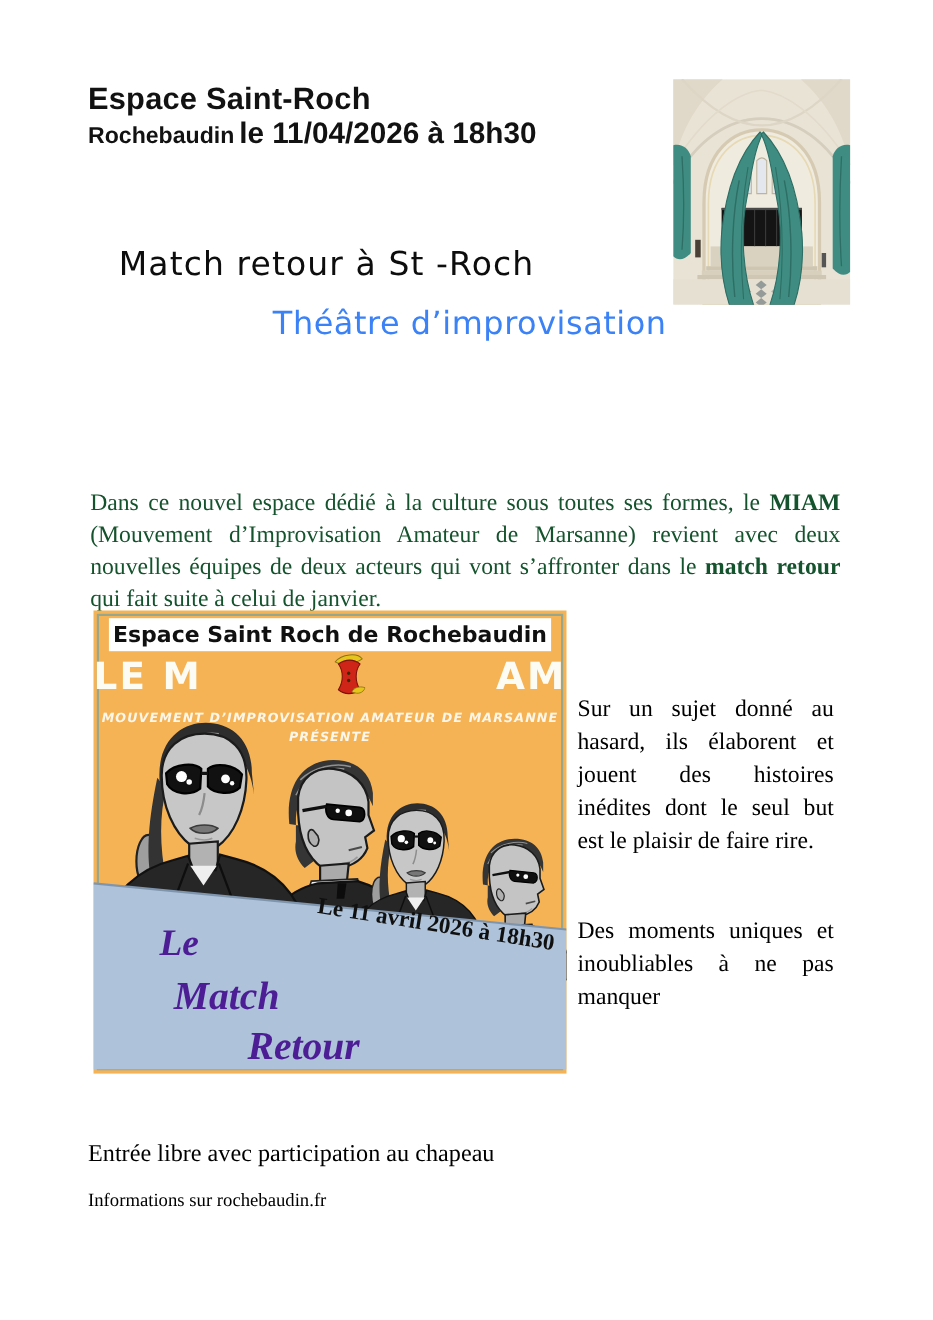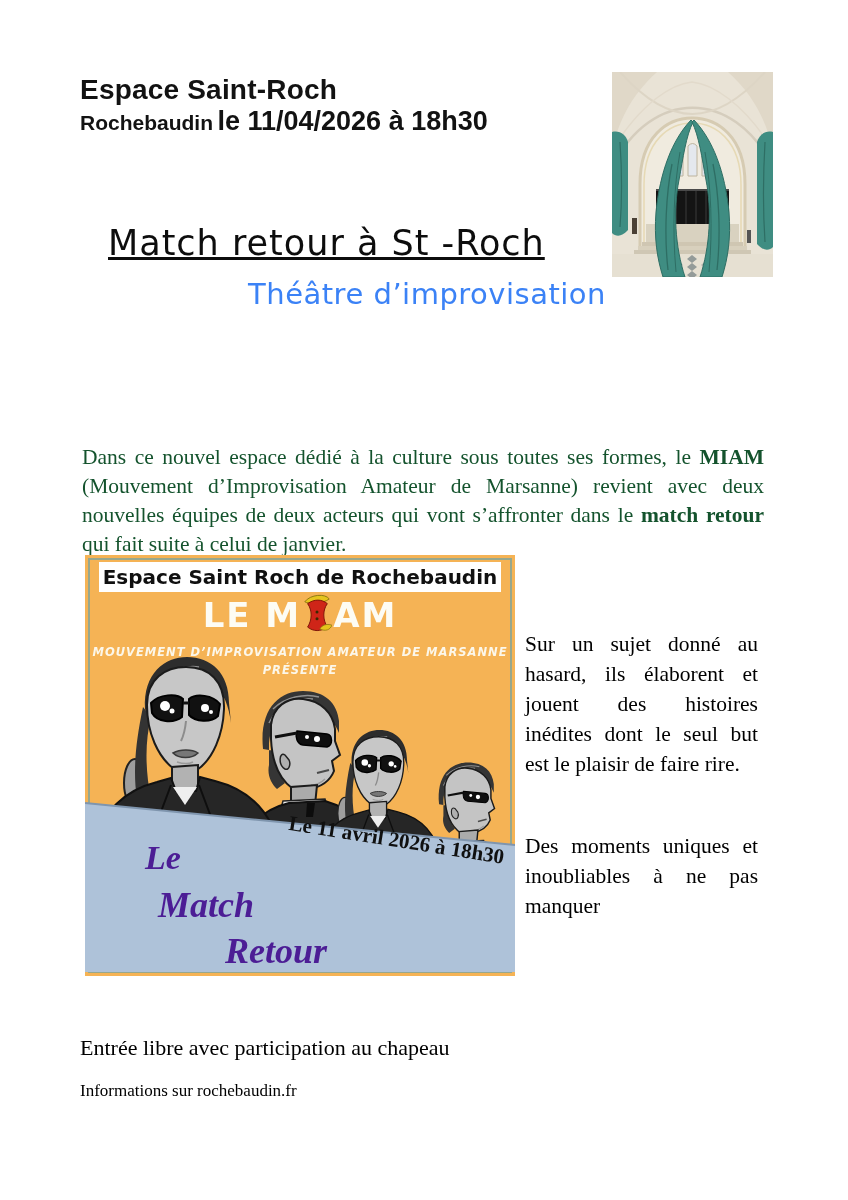--- a/index.html
+++ b/index.html
@@ -15,38 +15,38 @@
   .venue{font-size:28px;font-weight:700;letter-spacing:.2px;}
   .subline{font-weight:700;margin-top:1px;white-space:nowrap;}
   .city{font-size:21px;}
   .datetime{font-size:27px;}
 
   
   .photo{position:absolute;left:612px;top:72px;width:161px;height:205px;}
 
   
   .title{position:absolute;left:108px;top:223px;width:520px;
-    font-family:"DejaVu Sans", sans-serif;font-size:35px;font-weight:500;
-    color:#0d0d0d;letter-spacing:1px;white-space:nowrap;text-decoration:underline;}
+    font-family:"DejaVu Sans", sans-serif;font-size:30px;font-weight:500;
+    color:#0d0d0d;letter-spacing:1px;white-space:nowrap;}
   .subtitle{position:absolute;left:110px;top:277px;width:496px;text-align:right;
     font-family:"DejaVu Sans", sans-serif;font-size:29px;font-weight:500;color:#3b82f6;letter-spacing:.5px;}
 
   
   .intro{position:absolute;left:82px;top:421px;width:682px;
     font-size:21.5px;line-height:1.36;text-align:justify;color:#14532d;}
   .intro b{font-weight:700;}
 
   
   .poster{position:absolute;left:85px;top:555px;width:430px;height:421px;background:#f5b355;}
   .poster-border{position:absolute;inset:3px;border:2px solid #97a78d;pointer-events:none;}
   .poster-bar{position:absolute;left:14px;right:14px;top:7px;height:30px;background:#ffffff;
     display:flex;align-items:center;justify-content:center;
     font-family:"DejaVu Sans", sans-serif;font-size:20px;color:#101010;font-weight:bold;}
   .logo-line{position:absolute;left:0;right:0;top:38px;height:44px;
-    display:flex;align-items:center;justify-content:center;
+    display:flex;align-items:center;justify-content:space-between;
     font-family:"DejaVu Sans", sans-serif;font-weight:800;font-size:34px;
     letter-spacing:2px;color:#fdfcf4;}
   .logo-line .apple{width:30px;height:42px;margin:0 1px;position:relative;top:-2px;}
   .tagline{position:absolute;left:0;right:0;top:90px;text-align:center;
     font-family:"DejaVu Sans", sans-serif;font-style:italic;font-weight:700;
     font-size:11.5px;letter-spacing:1px;color:#fcf7ea;}
   .presents{position:absolute;left:0;right:0;top:108px;text-align:center;
     font-family:"DejaVu Sans", sans-serif;font-style:italic;font-weight:700;
     font-size:11.5px;letter-spacing:1px;color:#fcf7ea;}
   .figures{position:absolute;inset:0;width:430px;height:421px;}

